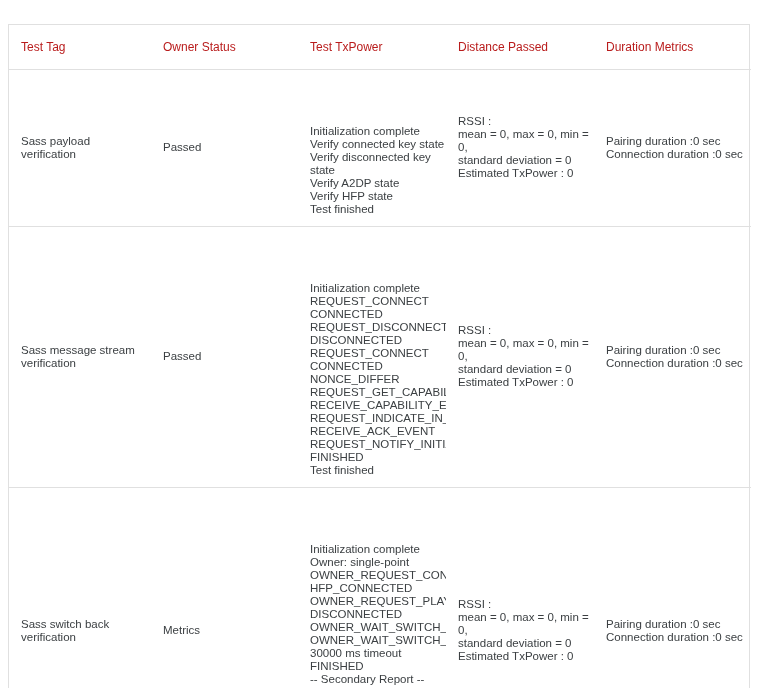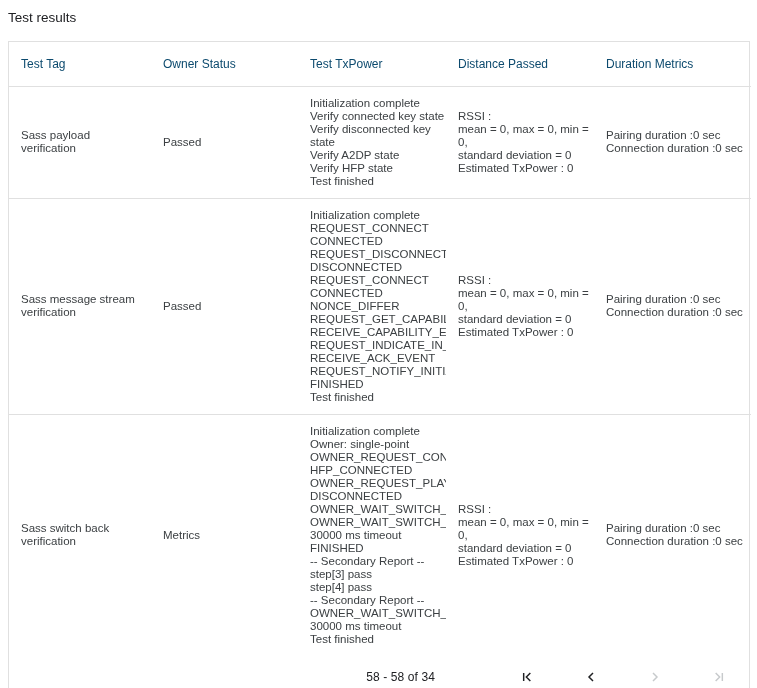--- a/index.html
+++ b/index.html
@@ -23,21 +23,21 @@
     background: #ffffff;
   }
   table.results {
     width: 100%;
     border-collapse: collapse;
     table-layout: fixed;
   }
   th {
     font-size: 12px;
     font-weight: 400;
-    color: #0c4a6e;
+    color: #b91c1c;
     text-align: left;
     height: 44px;
     padding: 0 6px 0 12px;
     border-bottom: 1px solid #e0e0e0;
     vertical-align: middle;
     white-space: nowrap;
     overflow: hidden;
   }
   td {
     font-size: 11.5px;
@@ -49,20 +49,21 @@
     overflow: hidden;
   }
   tbody tr { border-bottom: 1px solid #e0e0e0; }
   tbody tr:last-child { border-bottom: none; }
   td.c-tag   { padding-right: 6px; margin-top: 21px; }
   td.c-status{ padding-right: 6px; }
   td.c-msg .clip {
     max-width: 138px;
     overflow: hidden;
     white-space: pre-line;
+    margin-top: 45px;
   }
   td.c-dist  { padding-right: 0; }
   td.c-dur   { padding-right: 4px; }
 
   .paginator {
     height: 42px;
     display: flex;
     align-items: center;
     justify-content: flex-end;
     padding-right: 18px;
@@ -82,21 +83,20 @@
     color: #202124;
     padding: 0;
   }
   .pg-btn.disabled { color: #c7cacc; cursor: default; }
   .pg-btn svg { display: block; }
 </style>
 </head>
 <body>
 
 <div class="page">
-  <div class="page-title">Test results</div>
 
   <div class="table-card">
     <table class="results">
       <colgroup>
         <col style="width:142px">
           <col style="width:147px">
           <col style="width:148px">
           <col style="width:148px">
           <col style="width:157px">
       </colgroup>

